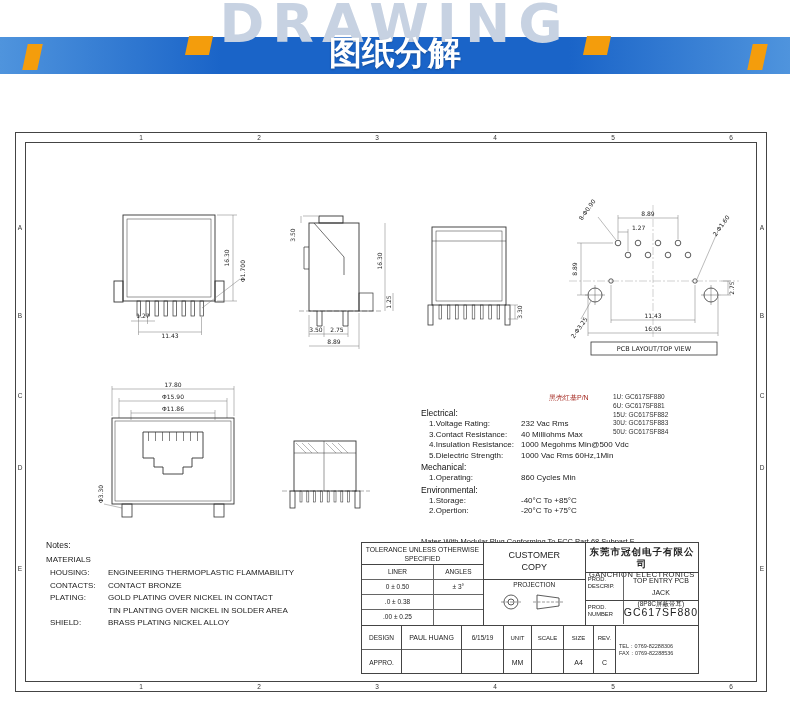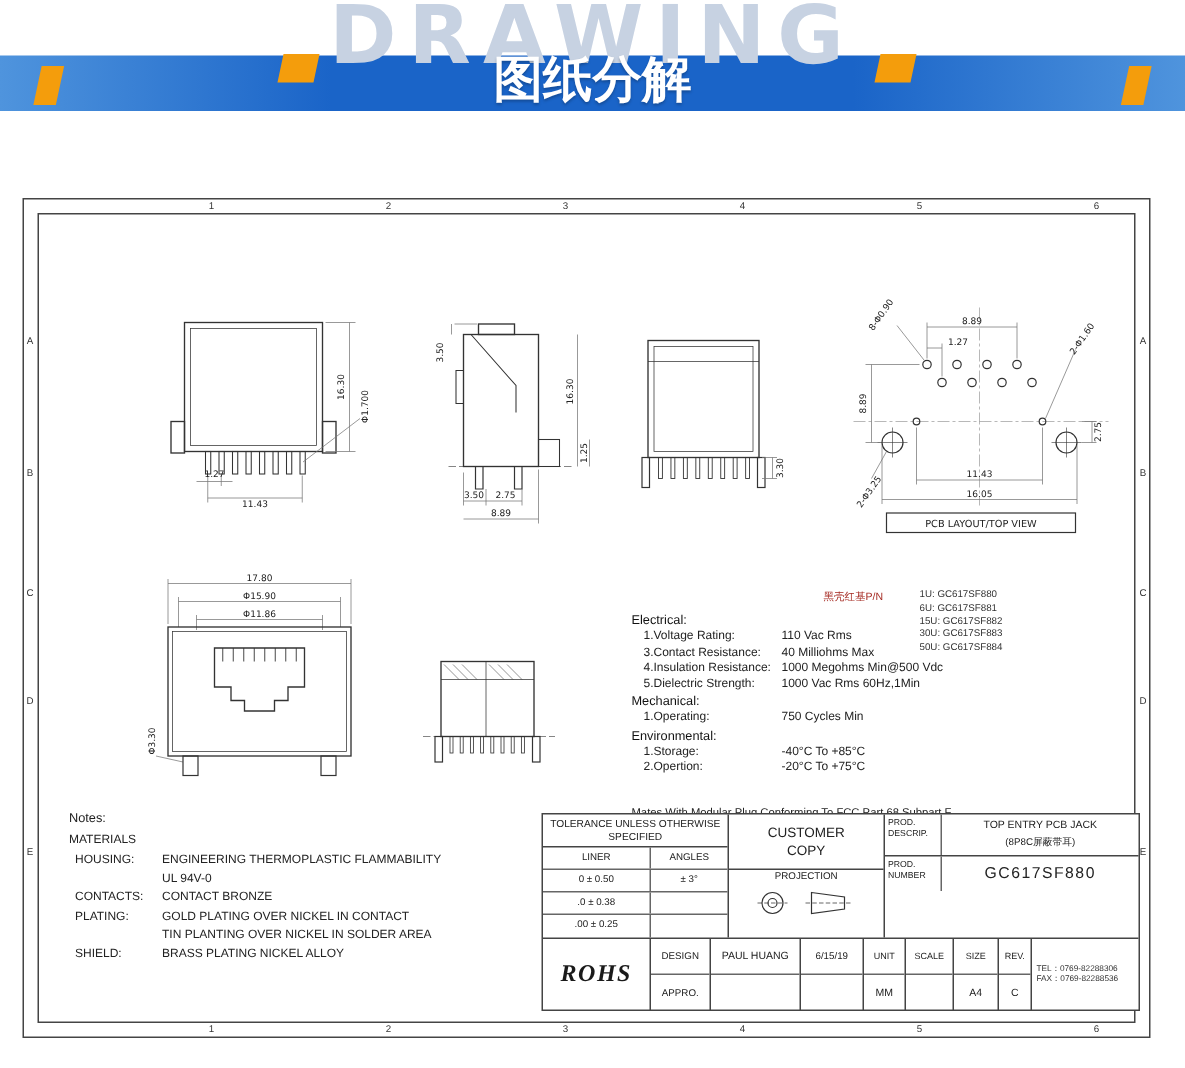--- a/index.html
+++ b/index.html
@@ -37,21 +37,21 @@
 
   
   #notes{position:absolute;left:30px;top:405px;width:330px;}
   .n-title{font-size:8.5px;line-height:14px;}
   .n-mat{font-size:8px;line-height:15px;}
   .n-row{display:flex;font-size:8px;line-height:12.5px;}
   .n-label{width:62px;padding-left:4px;}
   .n-val{flex:1;}
 
   
-  #titleblock{position:absolute;left:345px;top:409px;width:399px;height:132px;border:1px solid #444;background:#fff;}
+  #titleblock{position:absolute;left:345px;top:409px;width:338px;height:132px;border:1px solid #444;background:#fff;}
   #tb-top{display:flex;height:83px;border-bottom:1px solid #444;}
   .bR{border-right:1px solid #444;}
   #tol{width:124px;}
   #tol-head{height:22px;font-size:6.8px;text-align:center;padding-top:2px;line-height:9px;border-bottom:1px solid #444;}
   .tol-row{display:flex;height:15px;font-size:6.5px;line-height:14px;border-bottom:1px solid #666;}
   .tol-row:last-child{border-bottom:none;}
   .tol-c1{width:72px;border-right:1px solid #666;text-align:center;}
   .tol-c2{flex:1;text-align:center;}
   #mid{width:104px;}
   #cust{height:37px;border-bottom:1px solid #444;display:flex;align-items:center;justify-content:center;
@@ -331,38 +331,38 @@
         <div>1U: GC617SF880</div>
         <div>6U: GC617SF881</div>
         <div>15U: GC617SF882</div>
         <div>30U: GC617SF883</div>
         <div>50U: GC617SF884</div>
       </div>
     </div>
     <div class="spec-sec">Electrical:</div>
     <div class="spec-row">
         <span class="sl">1.Voltage Rating:</span>
-        <span class="sv">110 Vac Rms</span>
+        <span class="sv">232 Vac Rms</span>
       </div>
     <div class="spec-row">
         <span class="sl">3.Contact Resistance:</span>
         <span class="sv">40 Milliohms Max</span>
       </div>
     <div class="spec-row">
         <span class="sl">4.Insulation Resistance:</span>
         <span class="sv">1000 Megohms Min@500 Vdc</span>
       </div>
     <div class="spec-row">
         <span class="sl">5.Dielectric Strength:</span>
         <span class="sv">1000 Vac Rms 60Hz,1Min</span>
       </div>
     <div class="spec-sec">Mechanical:</div>
     <div class="spec-row">
         <span class="sl">1.Operating:</span>
-        <span class="sv">750 Cycles Min</span>
+        <span class="sv">860 Cycles Min</span>
       </div>
     <div class="spec-sec">Environmental:</div>
     <div class="spec-row">
         <span class="sl">1.Storage:</span>
         <span class="sv">-40°C To +85°C</span>
       </div>
     <div class="spec-row">
         <span class="sl">2.Opertion:</span>
         <span class="sv">-20°C To +75°C</span>
       </div>
@@ -371,21 +371,20 @@
 
   <div id="notes">
     <div class="n-title">Notes:</div>
     <div class="n-mat">MATERIALS</div>
     <div class="n-row">
       <span class="n-label">HOUSING:</span>
       <span class="n-val">ENGINEERING THERMOPLASTIC FLAMMABILITY</span>
     </div>
     <div class="n-row">
       <span class="n-label"></span>
-      <span class="n-val">UL 94V-0</span>
     </div>
     <div class="n-row">
       <span class="n-label">CONTACTS:</span>
       <span class="n-val">CONTACT BRONZE</span>
     </div>
     <div class="n-row">
       <span class="n-label">PLATING:</span>
       <span class="n-val">GOLD PLATING OVER NICKEL IN CONTACT</span>
     </div>
     <div class="n-row">
@@ -430,20 +429,24 @@
               <circle cx="12" cy="12" r="7"></circle>
                 <circle cx="12" cy="12" r="3"></circle>
               <line x1="2" y1="12" x2="22" y2="12" stroke-dasharray="3,1.5" stroke-width="0.5"></line>
               <polygon points="38,5 60,8 60,16 38,19"></polygon>
               <line x1="34" y1="12" x2="64" y2="12" stroke-dasharray="3,1.5" stroke-width="0.5"></line>
             </g>
           </svg>
         </div>
       </div>
       <div id="comp">
+        <div id="comp-name">
+          <div id="comp-cn">东莞市冠创电子有限公司</div>
+          <div id="comp-en">GANCHION ELECTRONICS</div>
+        </div>
         <div class="prod-row" id="descrip-row">
           <div class="prod-lab">
             <div>PROD.</div>
             <div>DESCRIP.</div>
           </div>
           <div class="prod-val">
             <div id="descrip-v1">TOP ENTRY PCB JACK</div>
             <div id="descrip-v2">(8P8C屏蔽带耳)</div>
           </div>
         </div>
@@ -452,21 +455,20 @@
             <div>PROD.</div>
             <div>NUMBER</div>
           </div>
           <div class="prod-val">
             <div id="number-v">GC617SF880</div>
           </div>
         </div>
       </div>
     </div>
     <div id="tb-bot">
-      <div id="rohs-cell" class="bR">ROHS</div>
       <div class="cell bR" style="width:40px;">
         <div class="c-top">DESIGN</div>
         <div class="c-bot" style="font-size:6.5px;">APPRO.</div>
       </div>
       <div class="cell bR" style="width:60px;">
         <div class="c-top" style="font-size:7px;">PAUL HUANG</div>
         <div class="c-bot"></div>
       </div>
       <div class="cell bR" style="width:42px;">
         <div class="c-top">6/15/19</div>

